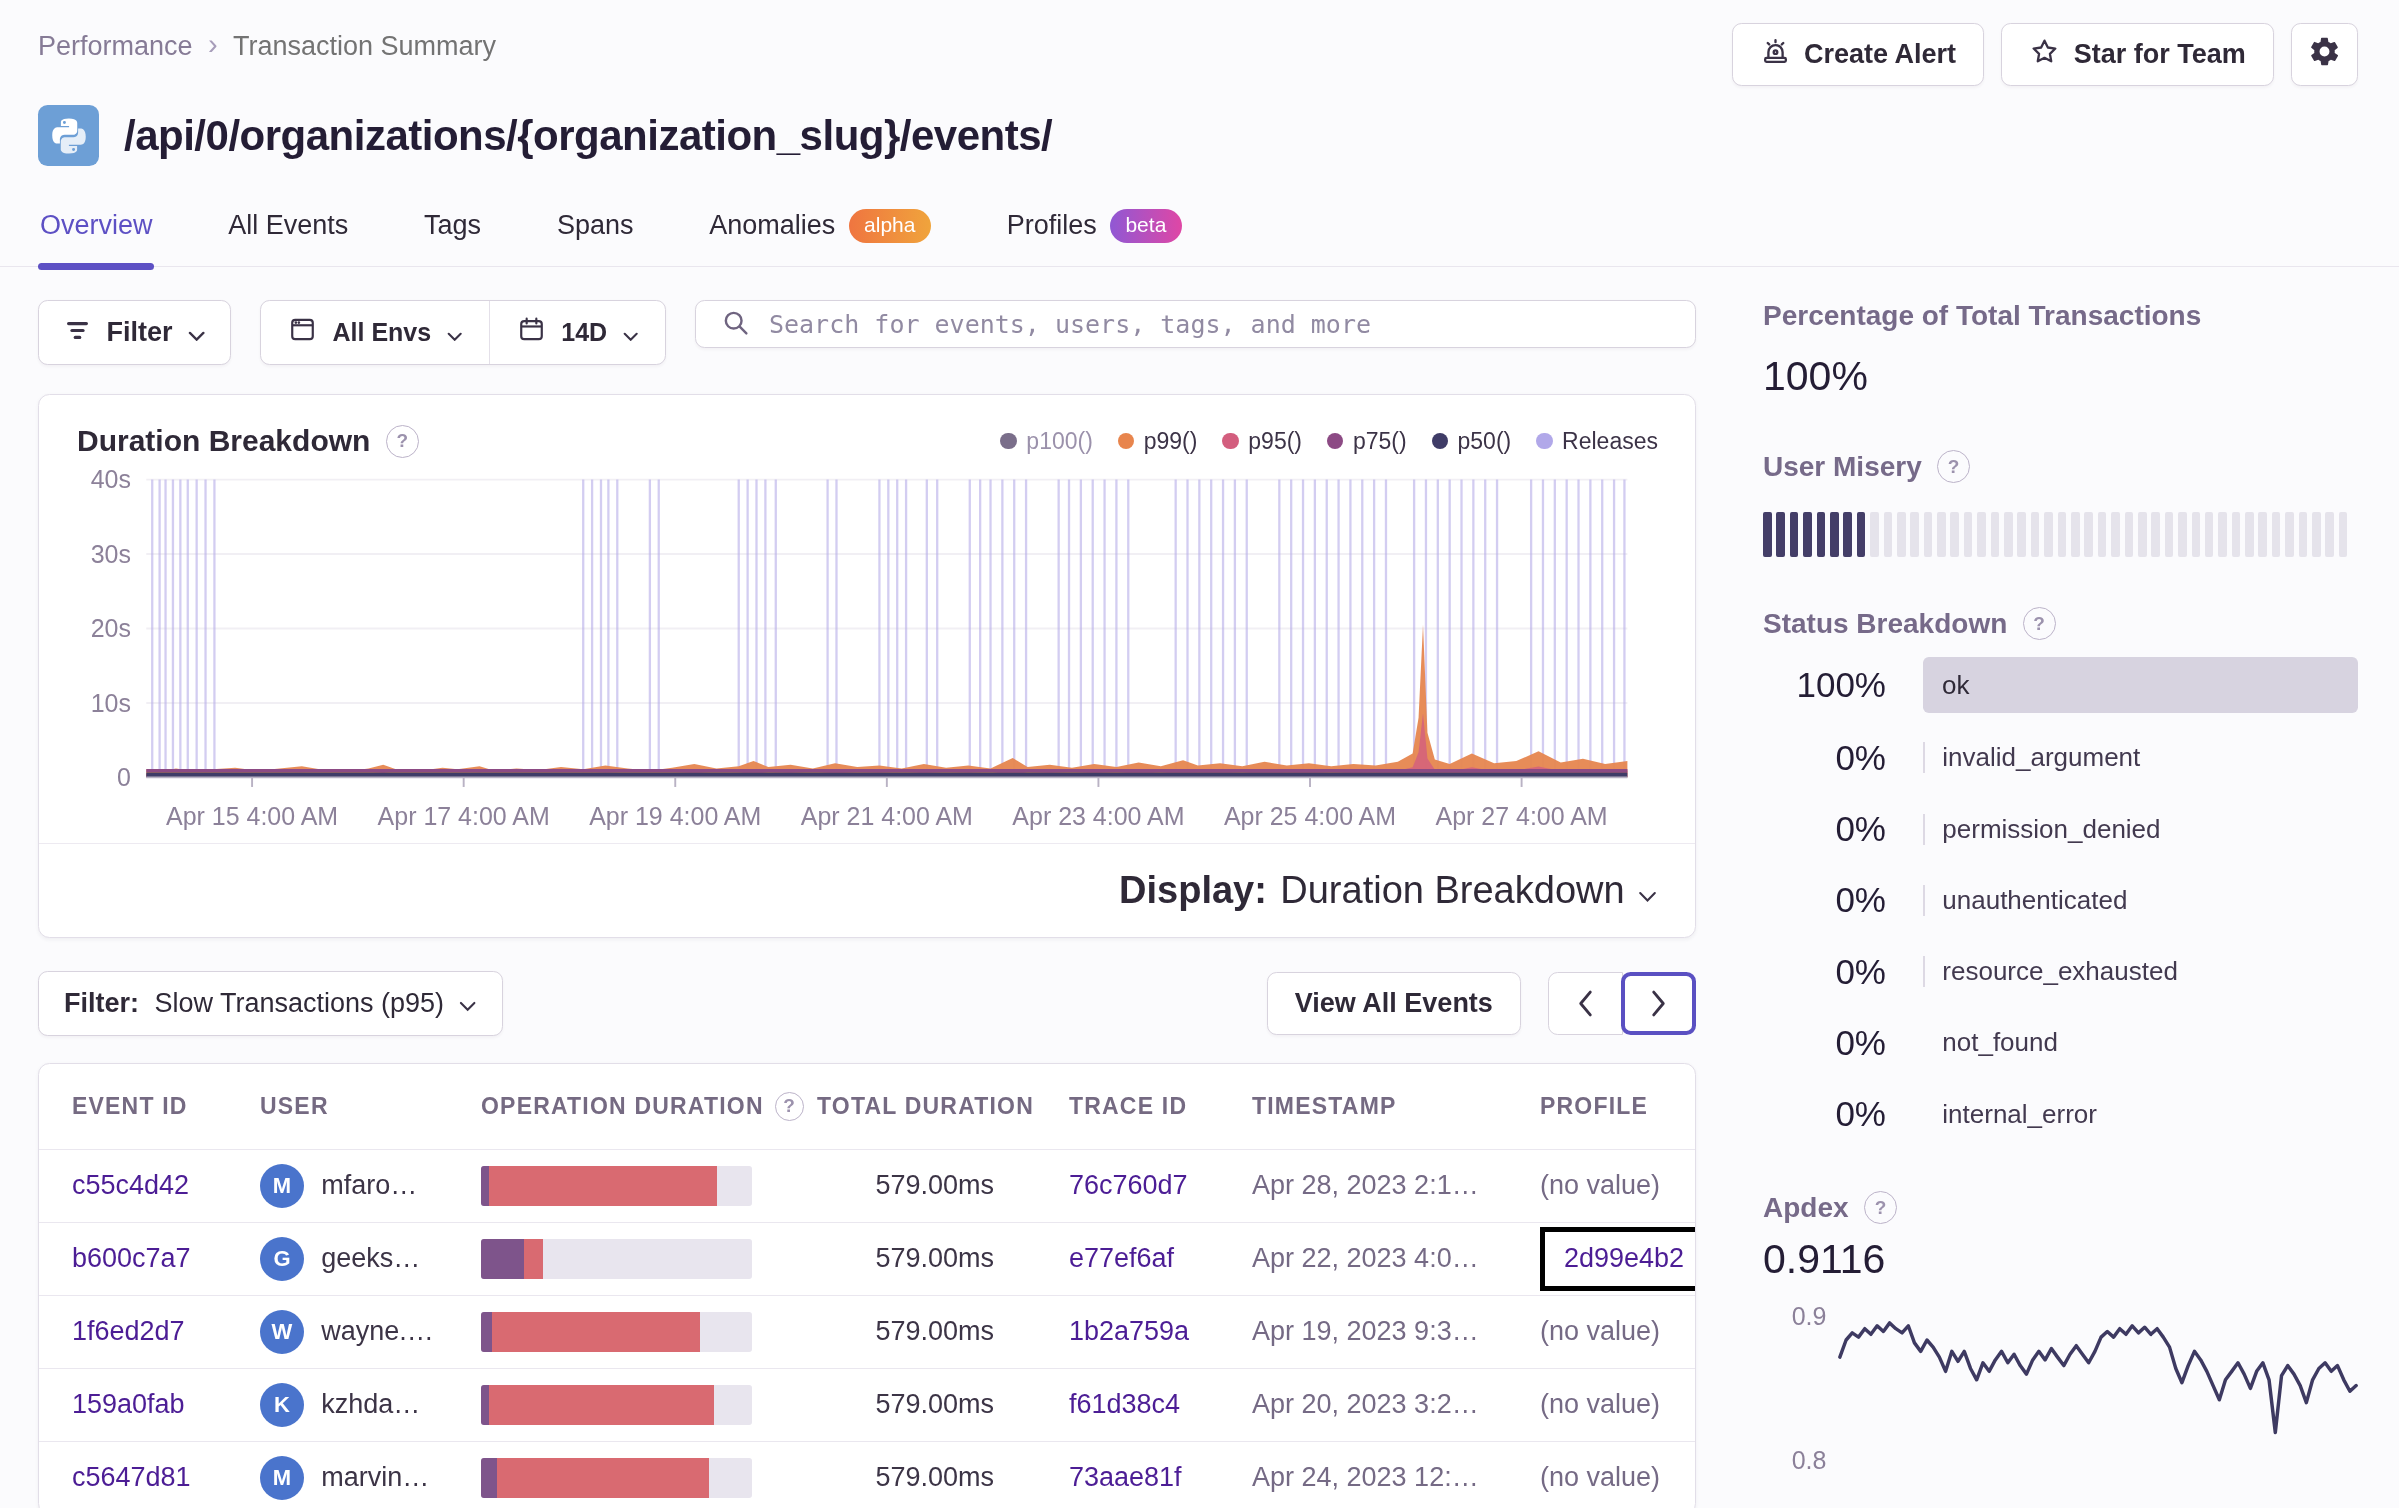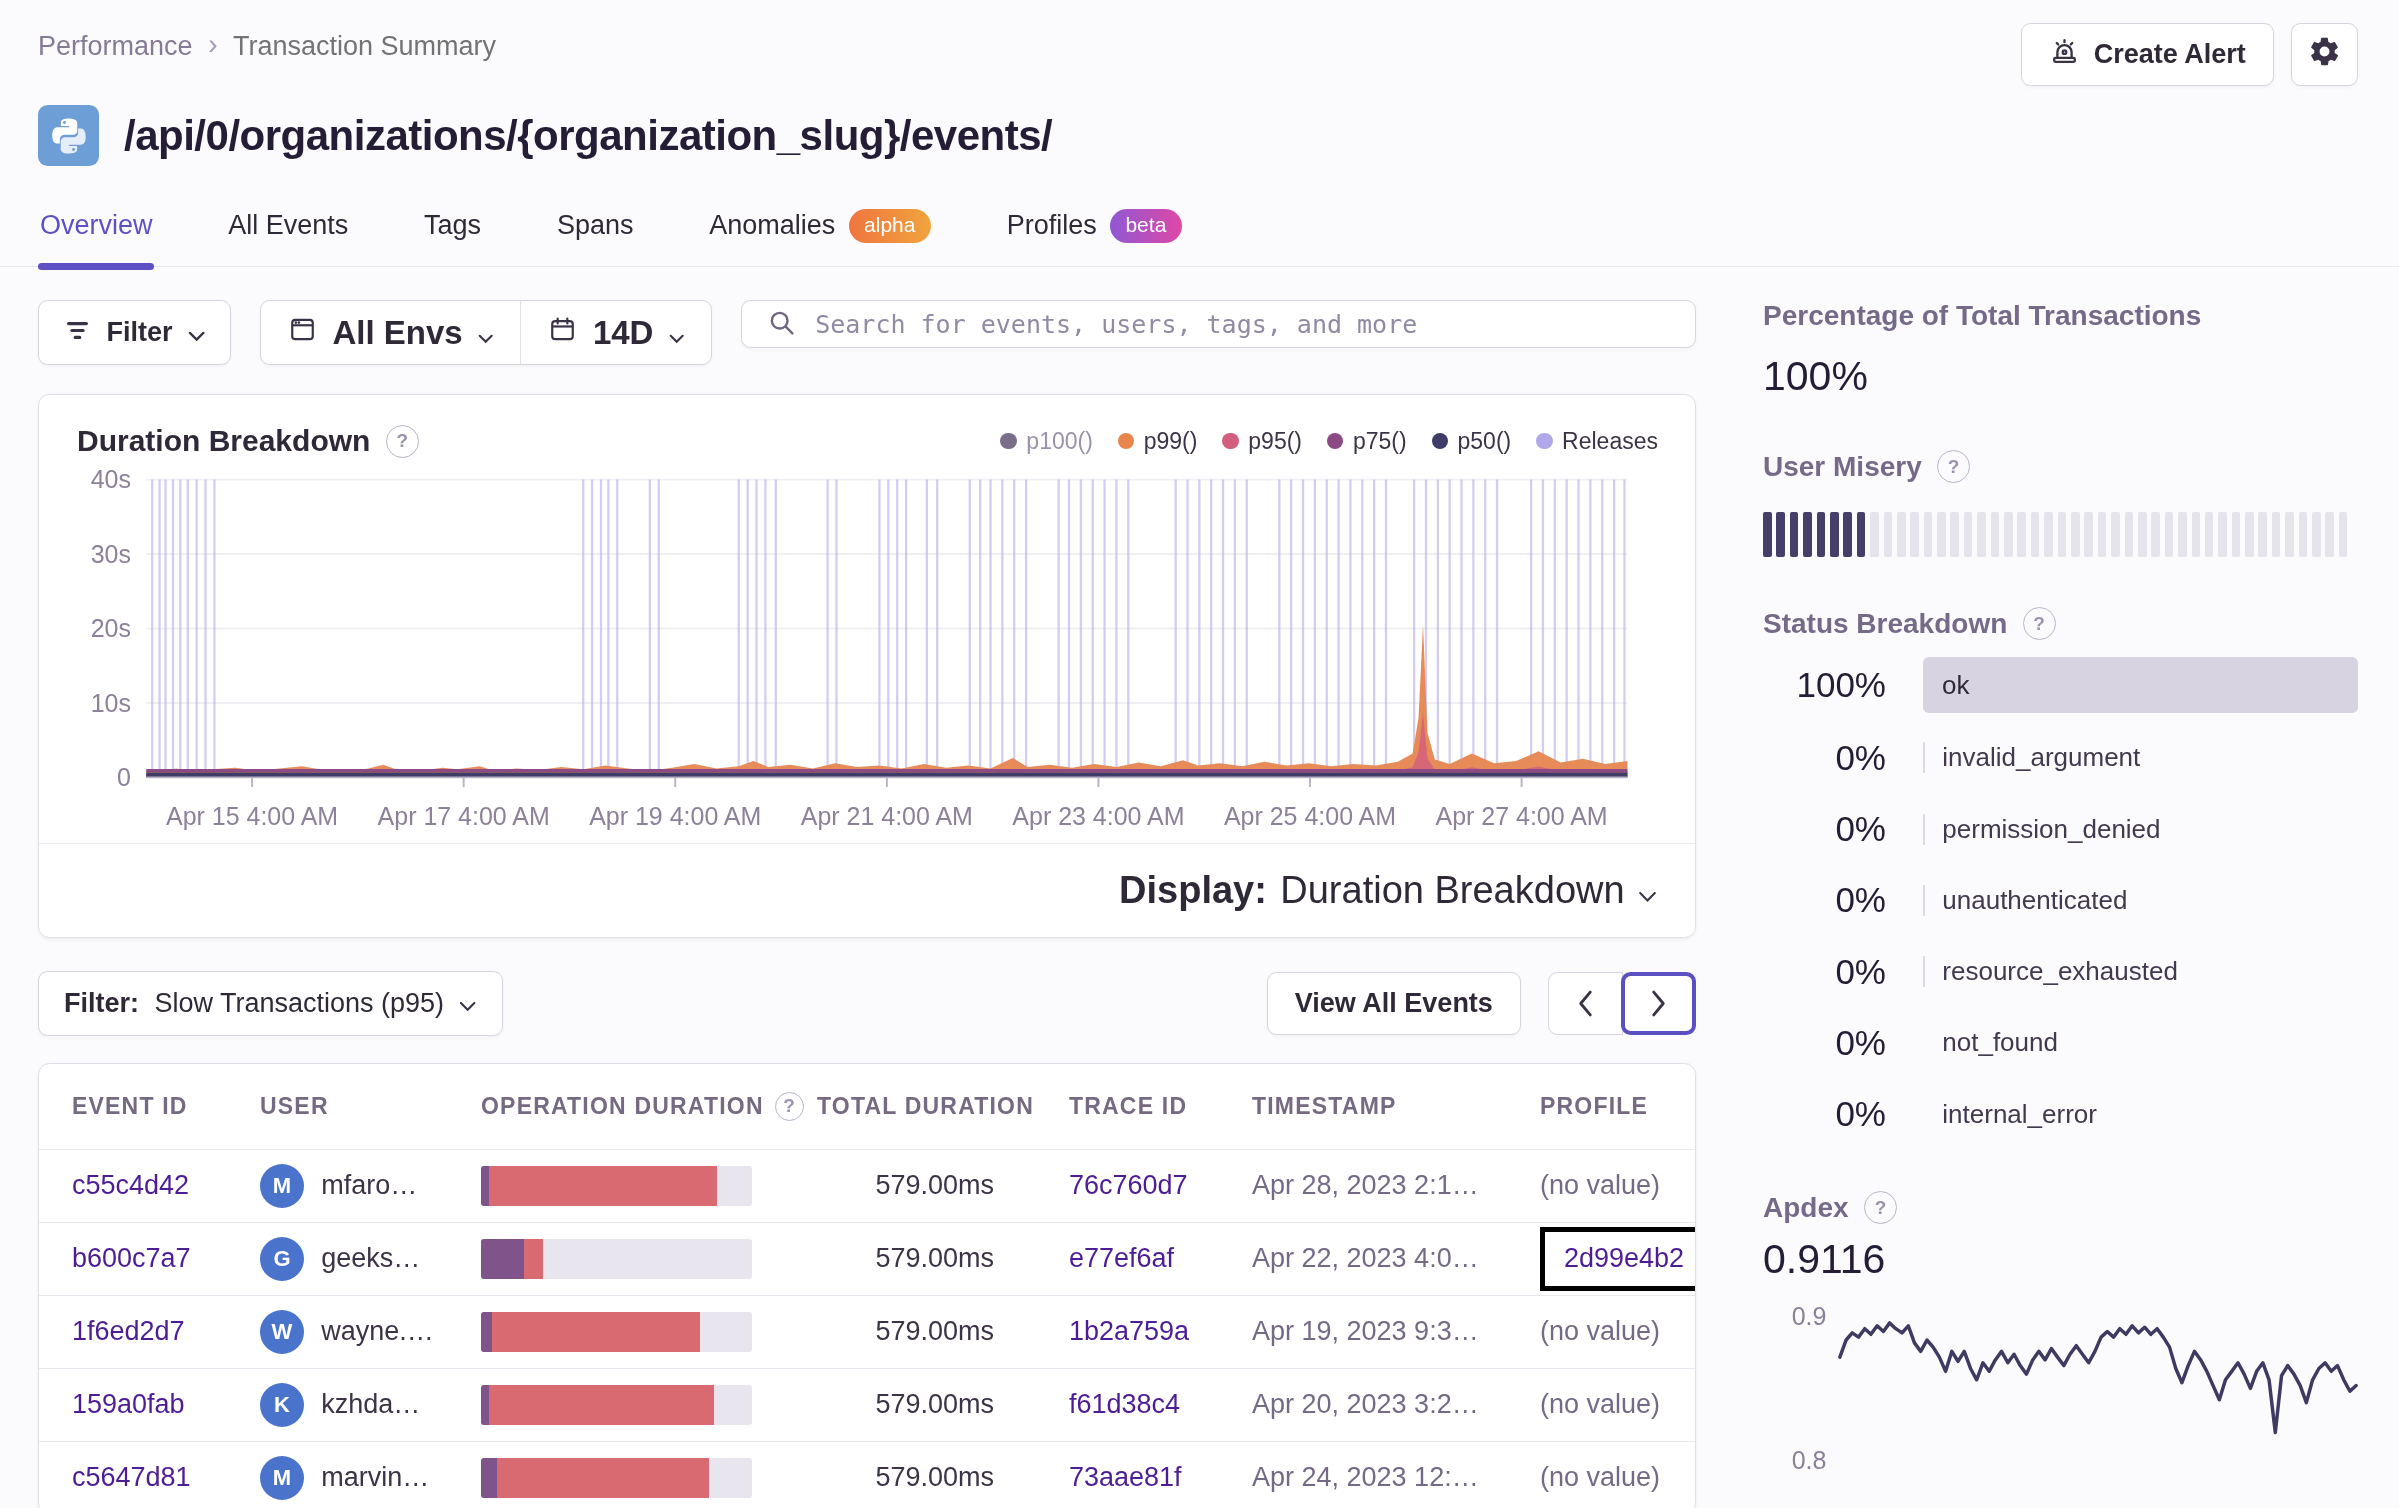--- a/index.html
+++ b/index.html
@@ -40,21 +40,21 @@
   .main { width:1658px; flex:none; }
   .sidebar { flex:1; min-width:0; }
 
   
   .filter-bar { display:flex; gap:29px; }
   .chip { display:flex; align-items:center; gap:15.4px; height:65px; padding:0 25px; background:#fff;
           border:1.9px solid #d8d3de; border-radius:9.6px; font-size:27px; font-weight:700;
           box-shadow:0 1.9px 2.9px rgba(43,36,56,.04); cursor:pointer; }
   .picker-group { display:flex; height:65px; background:#fff; border:1.9px solid #d8d3de; border-radius:9.6px;
           box-shadow:0 1.9px 2.9px rgba(43,36,56,.04); }
-  .picker { display:flex; align-items:center; gap:15.4px; padding:0 27px; font-size:33px; font-weight:700; cursor:pointer; }
+  .picker { display:flex; align-items:center; gap:15.4px; padding:0 27px; font-size:25px; font-weight:700; cursor:pointer; }
   .picker + .picker { border-left:1.9px solid #e4e0e9; }
   .search-box { flex:1; display:flex; align-items:center; gap:19px; height:48px; padding:0 25px;
           background:#fff; border:1.9px solid #d8d3de; border-radius:9.6px; box-shadow:0 1.9px 2.9px rgba(43,36,56,.04); }
   .search-box input { flex:1; border:none; outline:none; font-family:"DejaVu Sans Mono", monospace;
           font-size:25px; color:#3c3446; background:transparent; }
   .search-box input::placeholder { color:#918aa2; }
 
   
   .panel { background:#fff; border:1.9px solid #e2dee8; border-radius:11.5px; box-shadow:0 1.9px 3.8px rgba(43,36,56,.05); }
 
@@ -143,20 +143,28 @@
         <div class="btn">
           <span>
             <svg width="31" height="31" viewBox="0 0 24 24" fill="none" stroke="#3a3246" stroke-width="1.8" stroke-linecap="round">
               <path d="M6.5 17v-4.5a5.5 5.5 0 0 1 11 0V17"></path>
               <rect x="4" y="17" width="16" height="3" rx="1"></rect>
               <path d="M12 3.2v1.6M6 5.4l1.1 1.1M18 5.4l-1.1 1.1"></path>
               <circle cx="12" cy="12.5" r="1.4"></circle>
             </svg>
           </span>
           <span>Create Alert</span>
+        </div>
+        <div class="btn">
+          <span>
+            <svg width="31" height="31" viewBox="0 0 24 24" fill="none" stroke="#3a3246" stroke-width="1.8" stroke-linejoin="round">
+              <path d="M12 3.6l2.6 5.3 5.8.8-4.2 4.1 1 5.8-5.2-2.7-5.2 2.7 1-5.8L3.6 9.7l5.8-.8z"></path>
+            </svg>
+          </span>
+          <span>Star for Team</span>
         </div>
         <div class="btn square">
           <span>
             <svg width="33" height="33" viewBox="0 0 24 24" fill="#3a3246">
               <path d="M19.4 13c.04-.33.06-.66.06-1s-.02-.67-.06-1l2.1-1.6c.2-.15.25-.42.13-.64l-2-3.46a.5.5 0 0 0-.6-.22l-2.5 1a7.3 7.3 0 0 0-1.7-1l-.4-2.6A.5.5 0 0 0 14 2h-4a.5.5 0 0 0-.5.42l-.4 2.6c-.6.25-1.17.6-1.7 1l-2.5-1a.5.5 0 0 0-.6.22l-2 3.46c-.12.22-.07.5.13.64L4.6 11c-.04.33-.06.66-.06 1s.02.67.06 1l-2.1 1.6c-.2.15-.25.42-.13.64l2 3.46c.12.22.38.3.6.22l2.5-1c.53.4 1.1.75 1.7 1l.4 2.6c.04.24.25.42.5.42h4c.25 0 .46-.18.5-.42l.4-2.6c.6-.25 1.17-.6 1.7-1l2.5 1c.22.08.48 0 .6-.22l2-3.46a.5.5 0 0 0-.13-.64L19.4 13zM12 15.6A3.6 3.6 0 1 1 12 8.4a3.6 3.6 0 0 1 0 7.2z"></path>
             </svg>
           </span>
         </div>
       </div>
     </div>

